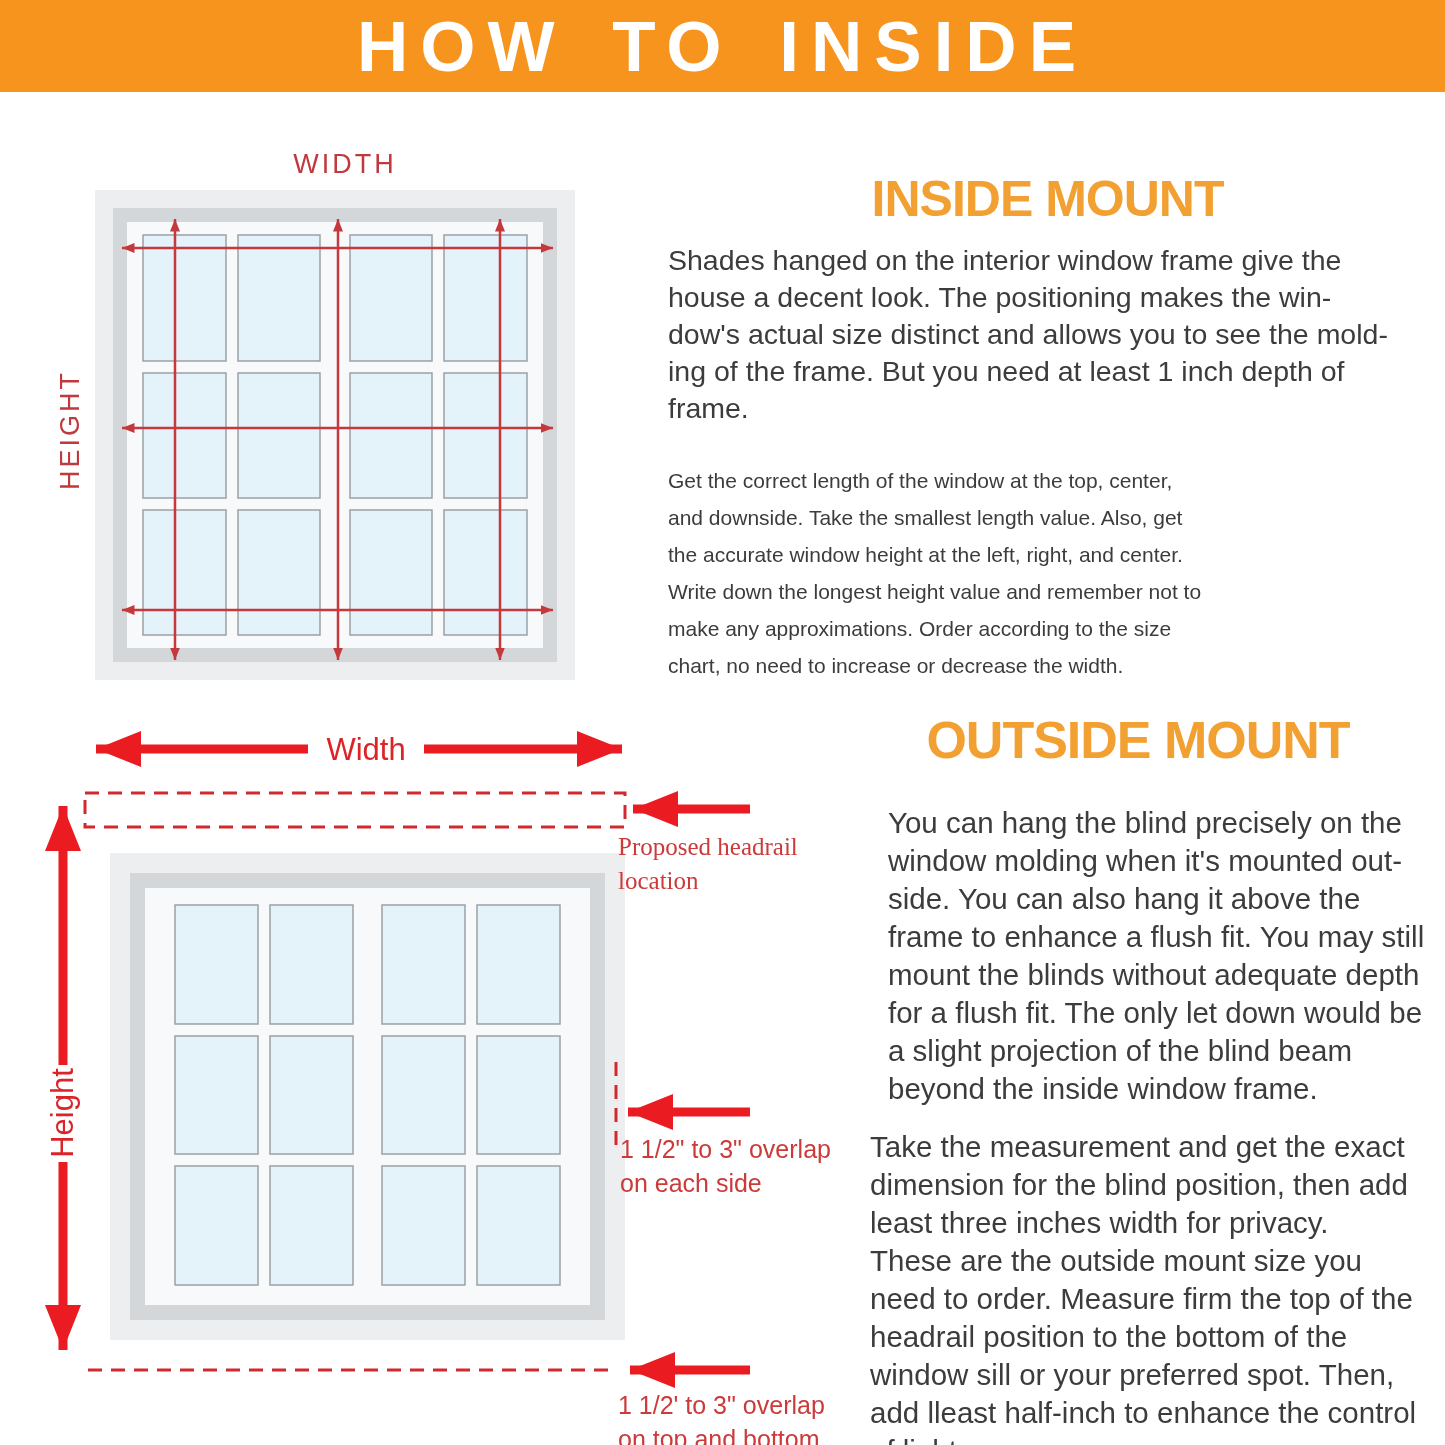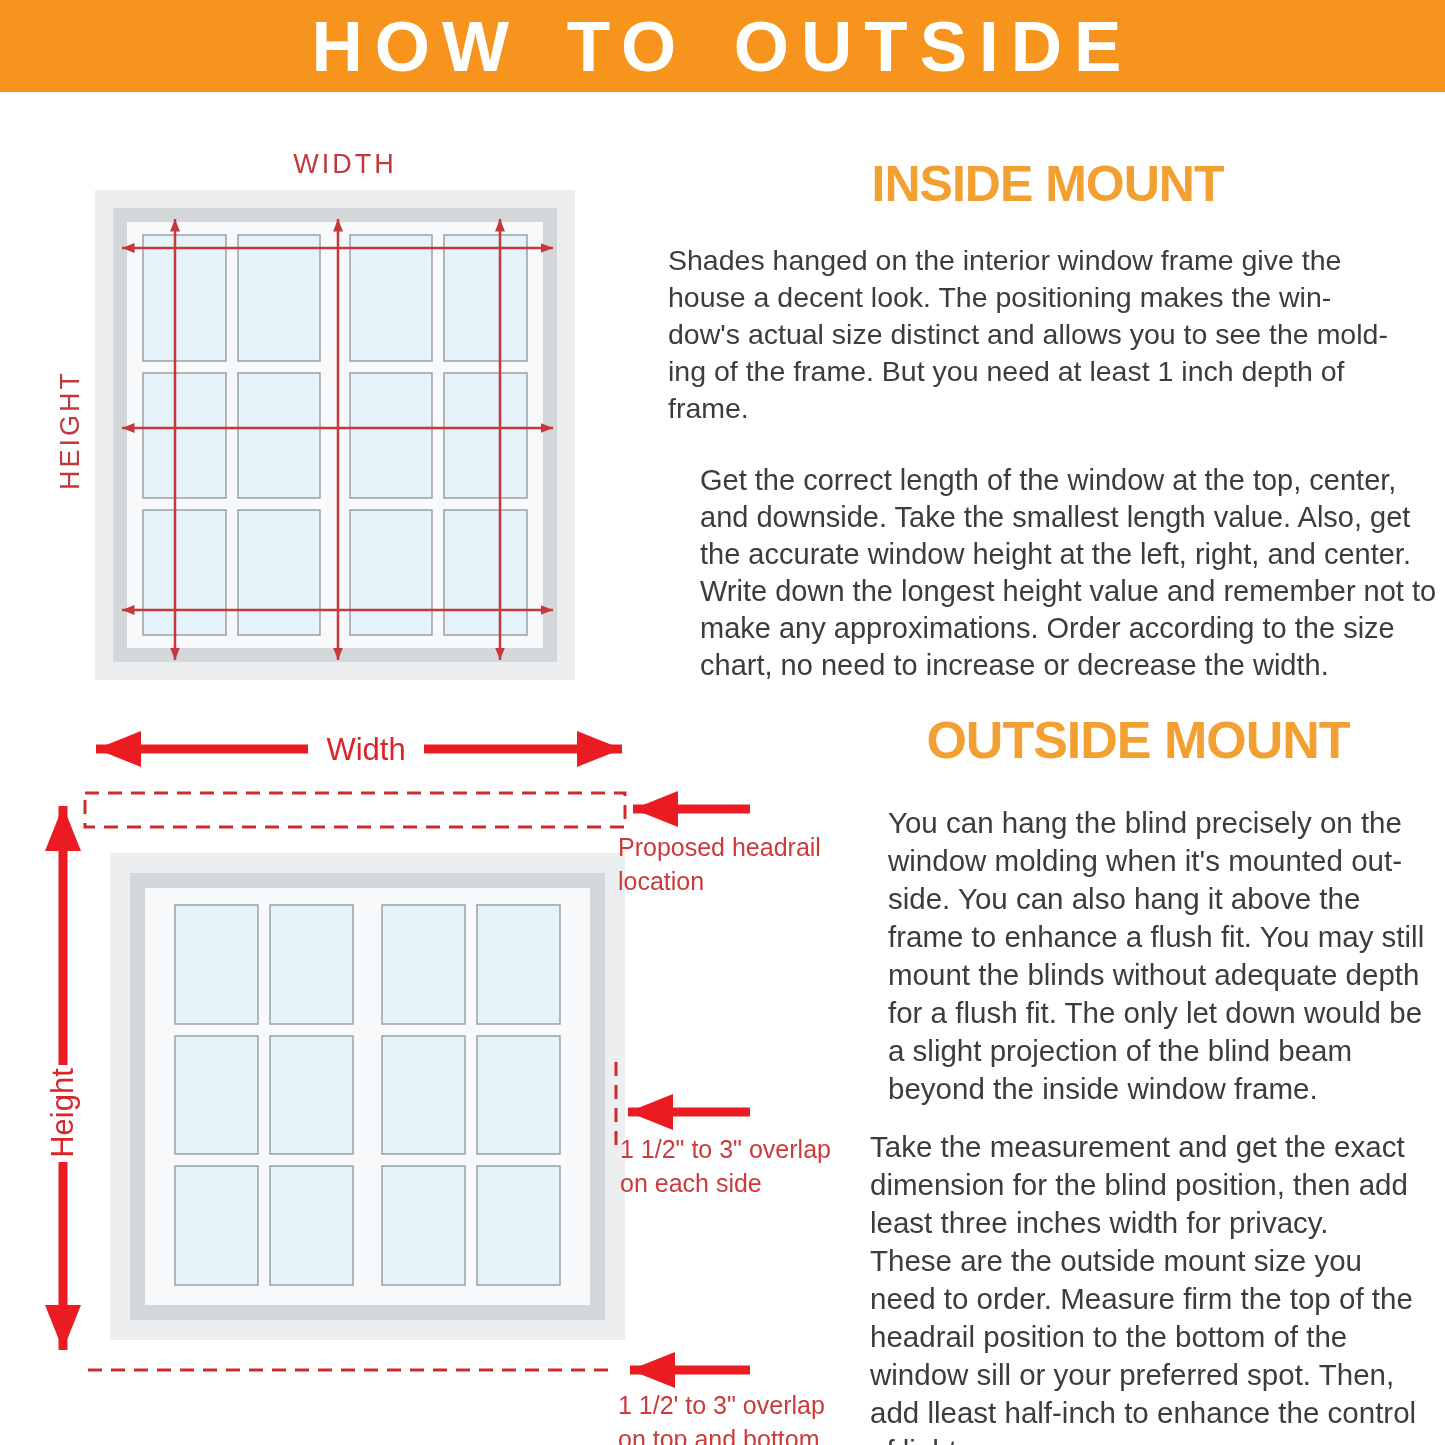--- a/index.html
+++ b/index.html
@@ -12,34 +12,34 @@
     background:#F7941E; display:flex; align-items:center; justify-content:center;
   }
   .banner-title {
     color:#ffffff; font-size:71px; font-weight:bold; letter-spacing:12px;
     word-spacing:14px; white-space:nowrap; line-height:1;
   }
   .section-heading {
     position:absolute; color:#F2A031; font-weight:bold; font-size:50px;
     letter-spacing:-1px; text-align:center; white-space:nowrap; line-height:1.1;
   }
-  #inside-heading  { left:650px; top:157px;  width:795px; }
+  #inside-heading  { left:650px; top:172px;  width:795px; }
   #outside-heading { left:738px; top:712px; width:800px; font-size:52px; }
   .para {
     position:absolute; color:#3C3C3C; white-space:pre; margin:0;
   }
   #inside-p1  { left:668px; top:242px;  font-size:28.5px; line-height:37px; }
-  #inside-p2  { left:668px; top:462px;  font-size:29px; line-height:37px;margin-left:32px; }
+  #inside-p2  { left:668px; top:462px;  font-size:21px; line-height:37px; }
   #outside-p1 { left:888px; top:804px;  font-size:29.5px; line-height:38px; }
   #outside-p2 { left:870px; top:1128px; font-size:29.5px; line-height:38px; }
   .caption {
     position:absolute; color:#CC3A3A; font-size:25px; line-height:34px;
     white-space:pre; margin:0;
   }
-  #cap-headrail { left:618px; top:830px; }
+  #cap-headrail { left:618px; top:830px;font-family:Liberation Serif, serif; }
   #cap-side     { left:620px; top:1132px; }
   #cap-bottom   { left:618px; top:1388px; }
   .diagram-svg { position:absolute; }
   #svg-top    { left:0; top:100px; }
   #svg-bottom { left:0; top:700px; }
   .frame-outer { fill:#EDEEF0; }
   .frame-mid   { fill:#D4D7DA; }
   .frame-sash  { fill:#F8F9FB; }
   .pane        { fill:#E4F2F9; stroke:#9AA1A6; stroke-width:1.5; }
   .thin-arrow  { stroke:#C5383C; stroke-width:2.5; }
@@ -47,21 +47,21 @@
   .dashed      { stroke:#D02A2F; stroke-width:3; fill:none; stroke-dasharray:14 9; }
   .dim-label   { fill:#BF393D; font-size:27px; letter-spacing:3px; font-family:"Liberation Sans", sans-serif; }
   .red-label   { fill:#DC2428; font-size:31px; font-family:"Liberation Sans", sans-serif; }
 </style>
 </head>
 <body>
 
 <div class="page">
 
   <div class="banner">
-    <div class="banner-title">HOW TO OUTSIDE</div>
+    <div class="banner-title">HOW TO INSIDE</div>
   </div>
 
   <svg id="svg-top" class="diagram-svg" width="660" height="600" viewBox="0 100 660 600">
     <defs>
       <marker id="thinHead" markerWidth="5" markerHeight="4" refX="5" refY="2" orient="auto-start-reverse">
         <path d="M0,0 L5,2 L0,4 Z" fill="#C5383C"></path>
       </marker>
     </defs>
 
     <g>

